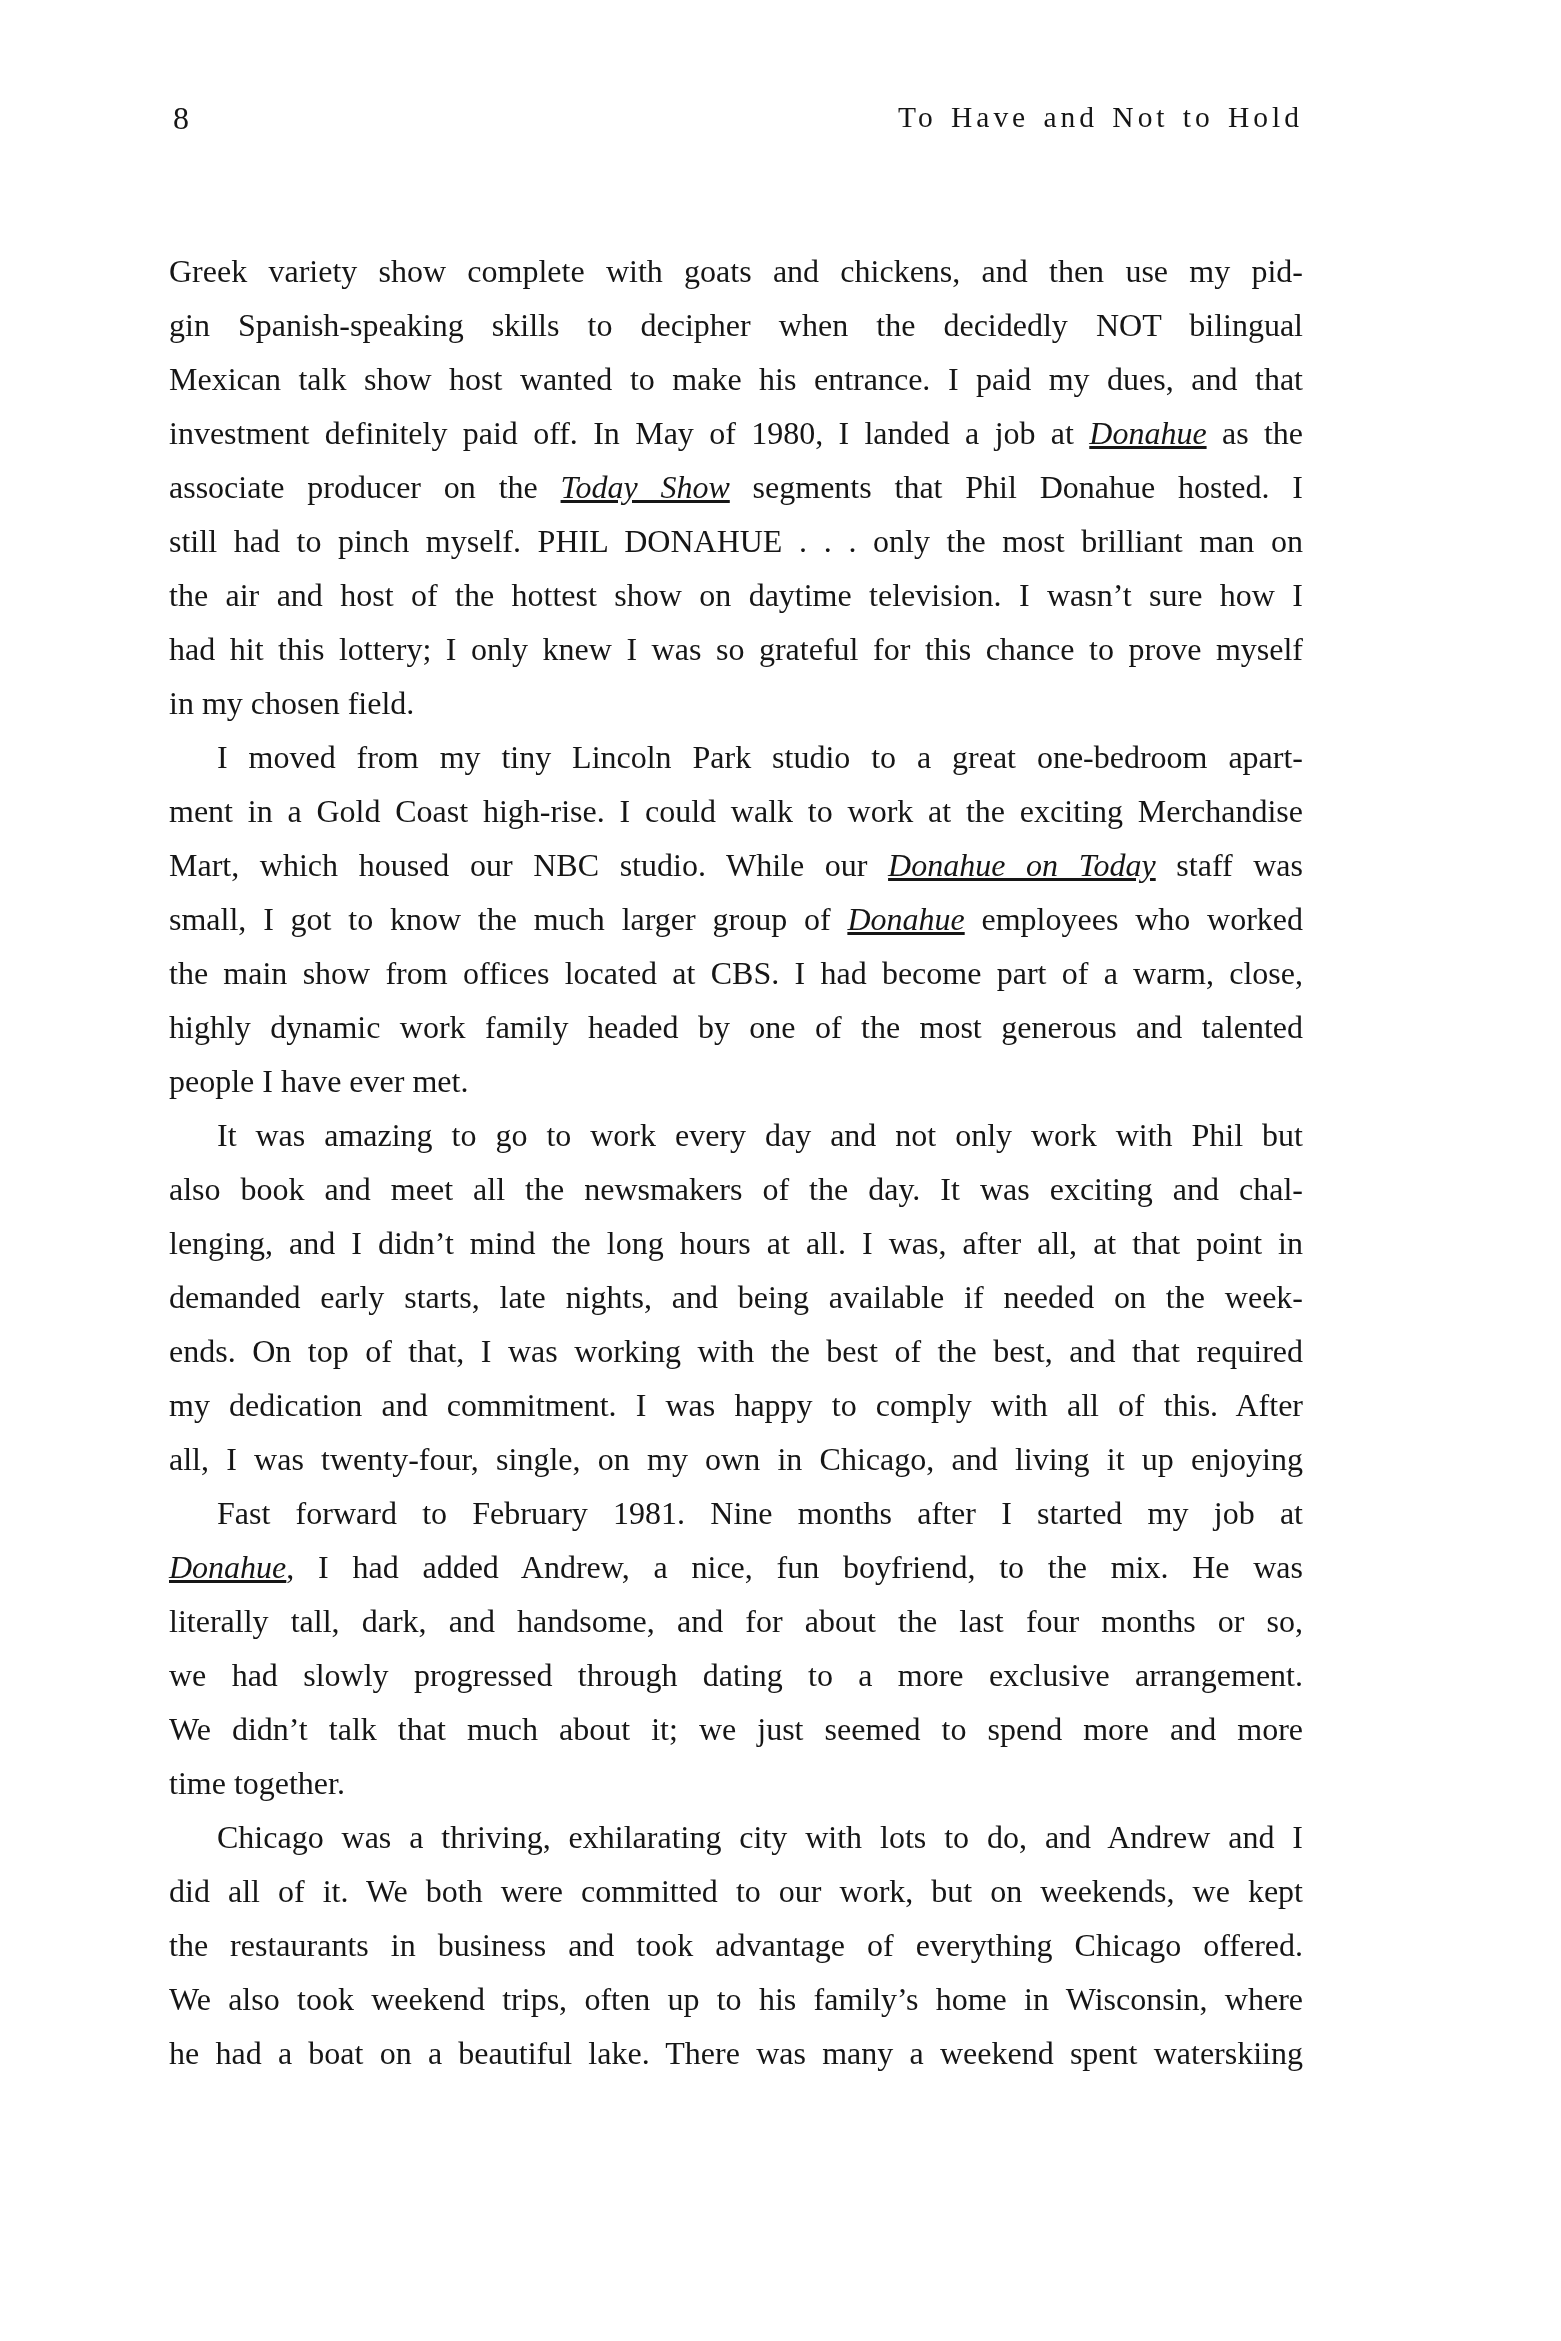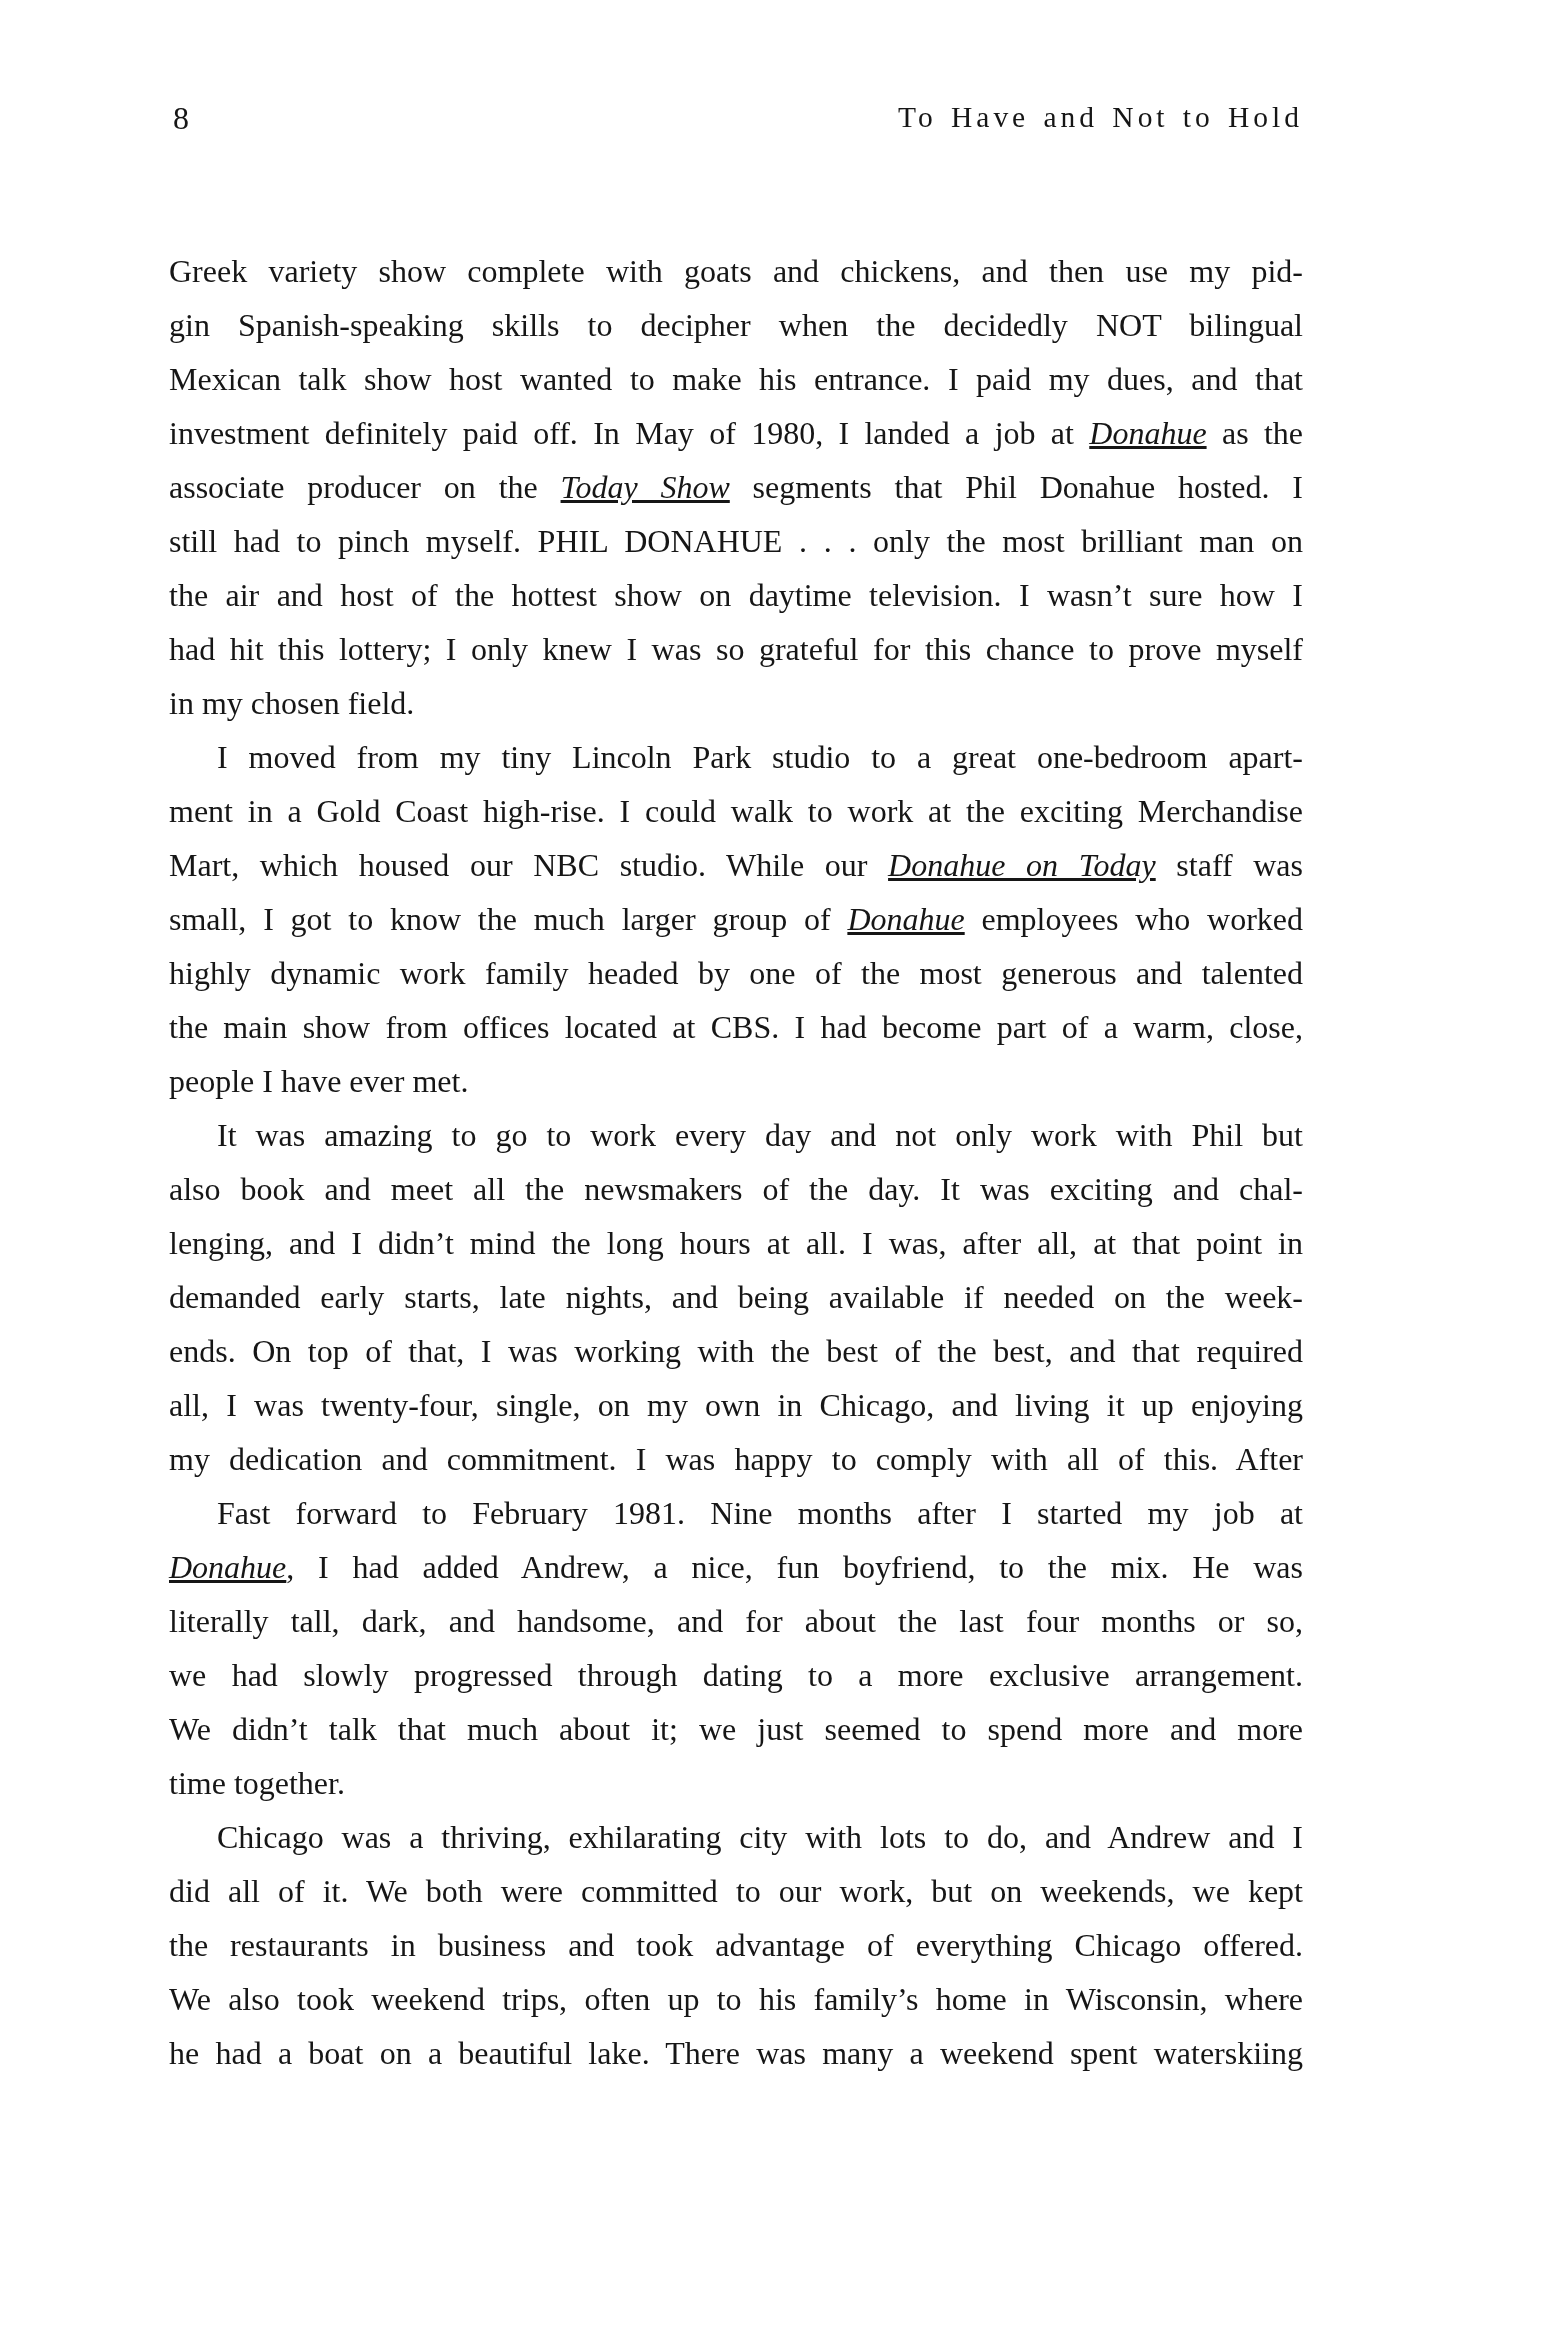--- a/index.html
+++ b/index.html
@@ -73,30 +73,30 @@
       <div class="line"><span>investment definitely paid off. In May of 1980, I landed a job at </span><span class="it">Donahue</span><span> as the</span></div>
       <div class="line"><span>associate producer on the </span><span class="it">Today Show</span><span> segments that Phil Donahue hosted. I</span></div>
       <div class="line"><span>still had to pinch myself. PHIL DONAHUE . . . only the most brilliant man on</span></div>
       <div class="line"><span>the air and host of the hottest show on daytime television. I wasn’t sure how I</span></div>
       <div class="line"><span>had hit this lottery; I only knew I was so grateful for this chance to prove myself</span></div>
       <div class="line last"><span>in my chosen field.</span></div>
       <div class="line indent"><span>I moved from my tiny Lincoln Park studio to a great one-bedroom apart-</span></div>
       <div class="line"><span>ment in a Gold Coast high-rise. I could walk to work at the exciting Merchandise</span></div>
       <div class="line"><span>Mart, which housed our NBC studio. While our </span><span class="it">Donahue on Today</span><span> staff was</span></div>
       <div class="line"><span>small, I got to know the much larger group of </span><span class="it">Donahue</span><span> employees who worked</span></div>
+      <div class="line"><span>the main show from offices located at CBS. I had become part of a warm, close,</span></div>
       <div class="line"><span>highly dynamic work family headed by one of the most generous and talented</span></div>
-      <div class="line"><span>the main show from offices located at CBS. I had become part of a warm, close,</span></div>
       <div class="line last"><span>people I have ever met.</span></div>
       <div class="line indent"><span>It was amazing to go to work every day and not only work with Phil but</span></div>
       <div class="line"><span>also book and meet all the newsmakers of the day. It was exciting and chal-</span></div>
       <div class="line"><span>lenging, and I didn’t mind the long hours at all. I was, after all, at that point in</span></div>
       <div class="line"><span>demanded early starts, late nights, and being available if needed on the week-</span></div>
       <div class="line"><span>ends. On top of that, I was working with the best of the best, and that required</span></div>
+      <div class="line"><span>my dedication and commitment. I was happy to comply with all of this. After</span></div>
       <div class="line"><span>all, I was twenty-four, single, on my own in Chicago, and living it up enjoying</span></div>
-      <div class="line"><span>my dedication and commitment. I was happy to comply with all of this. After</span></div>
       <div class="line indent"><span>Fast forward to February 1981. Nine months after I started my job at</span></div>
       <div class="line"><span class="it">Donahue</span><span>, I had added Andrew, a nice, fun boyfriend, to the mix. He was</span></div>
       <div class="line"><span>literally tall, dark, and handsome, and for about the last four months or so,</span></div>
       <div class="line"><span>we had slowly progressed through dating to a more exclusive arrangement.</span></div>
       <div class="line"><span>We didn’t talk that much about it; we just seemed to spend more and more</span></div>
       <div class="line last"><span>time together.</span></div>
       <div class="line indent"><span>Chicago was a thriving, exhilarating city with lots to do, and Andrew and I</span></div>
       <div class="line"><span>did all of it. We both were committed to our work, but on weekends, we kept</span></div>
       <div class="line"><span>the restaurants in business and took advantage of everything Chicago offered.</span></div>
       <div class="line"><span>We also took weekend trips, often up to his family’s home in Wisconsin, where</span></div>

